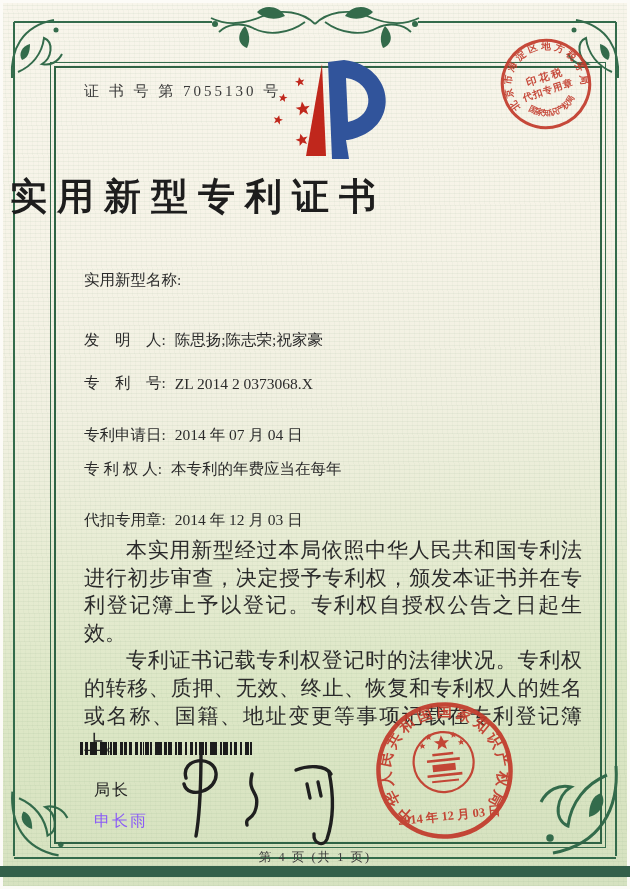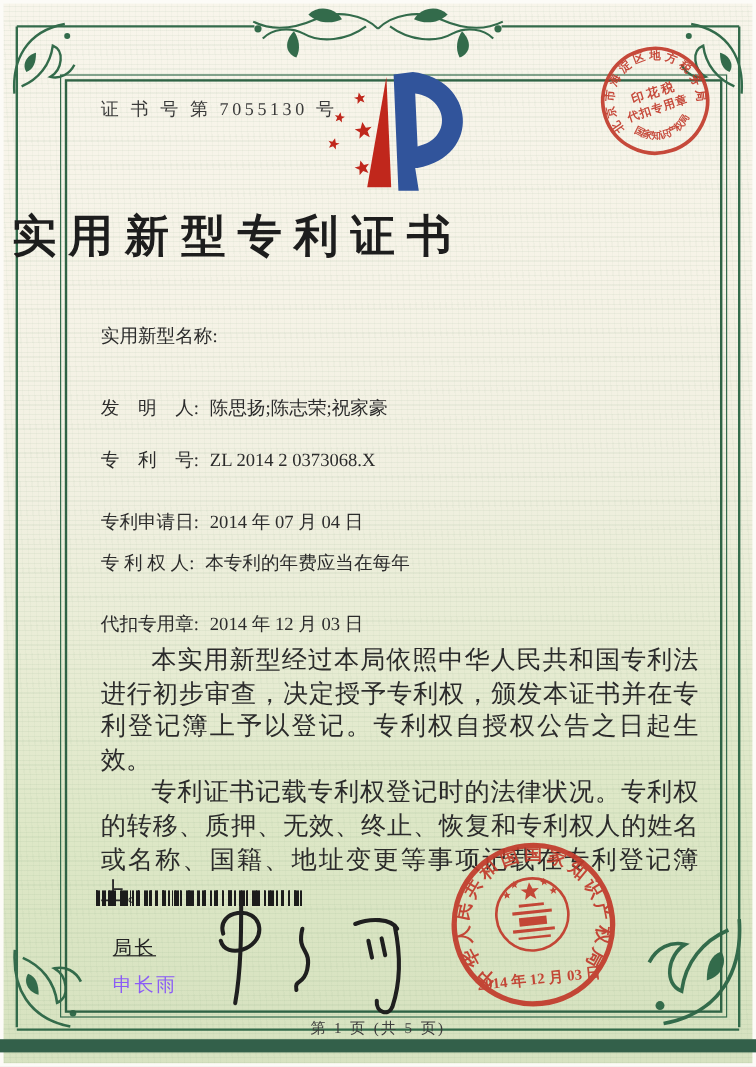--- a/index.html
+++ b/index.html
@@ -42,21 +42,21 @@
   }
   .paras p{margin:0;text-indent:2em;}
   .barcode{
     left:80px;top:742px;width:172px;height:13px;
     background-image:
       repeating-linear-gradient(90deg,#1c1c1c 0 2px,transparent 2px 5px),
       repeating-linear-gradient(90deg,#1c1c1c 0 1px,transparent 1px 7px),
       repeating-linear-gradient(90deg,#1c1c1c 0 3px,transparent 3px 11px);
   }
   .officer-title{left:94px;top:780px;font-size:16px;letter-spacing:2px;
-    font-family:"Liberation Sans","DejaVu Sans",sans-serif;color:#222;text-decoration:underline;}
+    font-family:"Liberation Sans","DejaVu Sans",sans-serif;color:#222;}
   .officer-name{left:94px;top:811px;font-size:16px;letter-spacing:2px;
     font-family:"Liberation Sans","DejaVu Sans",sans-serif;color:#8b5cf6;}
   .signature{left:150px;top:746px;}
   .tax-stamp{left:498px;top:36px;transform:rotate(-18deg);opacity:.92;}
   .office-seal{left:372px;top:698px;transform:rotate(-6deg);opacity:.93;}
   .footer{left:0;top:849px;width:100%;text-align:center;font-size:12.5px;
     letter-spacing:2px;color:#3c3c3c;}
   svg text{font-family:"Liberation Serif","DejaVu Serif",serif;}
 </style>
 </head>
@@ -198,14 +198,14 @@
       <use href="#star" transform="translate(92,46) scale(0.35)" stroke="none"></use>
       <path d="M62,56 H83" fill="none" stroke-width="2.4"></path>
       <path d="M56,62 H89" fill="none" stroke-width="2.6"></path>
       <rect x="61" y="66" width="23" height="7" stroke="none"></rect>
       <path d="M55,77 H90" fill="none" stroke-width="2.6"></path>
       <path d="M59,83 H86" fill="none" stroke-width="2"></path>
     </g>
     <text x="72.5" y="122" text-anchor="middle" font-size="12.5" fill="#c23b2c" font-weight="700">2014 年 12 月 03 日</text>
   </svg>
 
-  <div class="abs footer">第 1 页 (共 5 页)</div>
+  <div class="abs footer">第 4 页 (共 1 页)</div>
 </div>
 
 </body></html>

